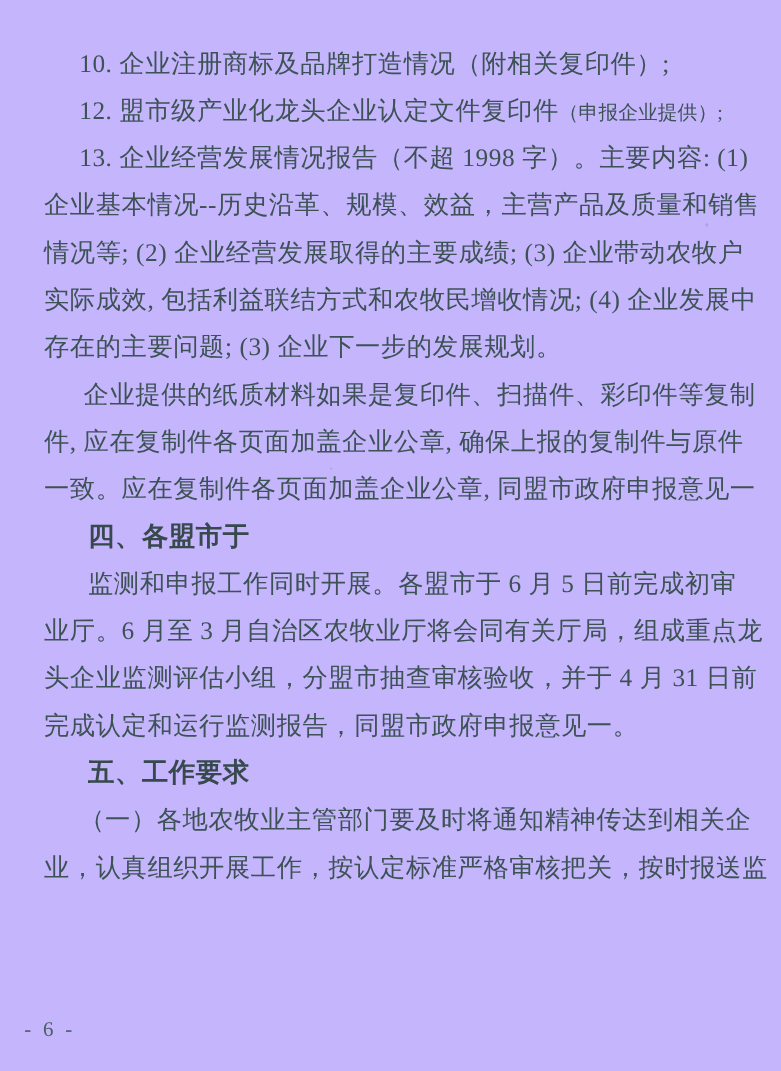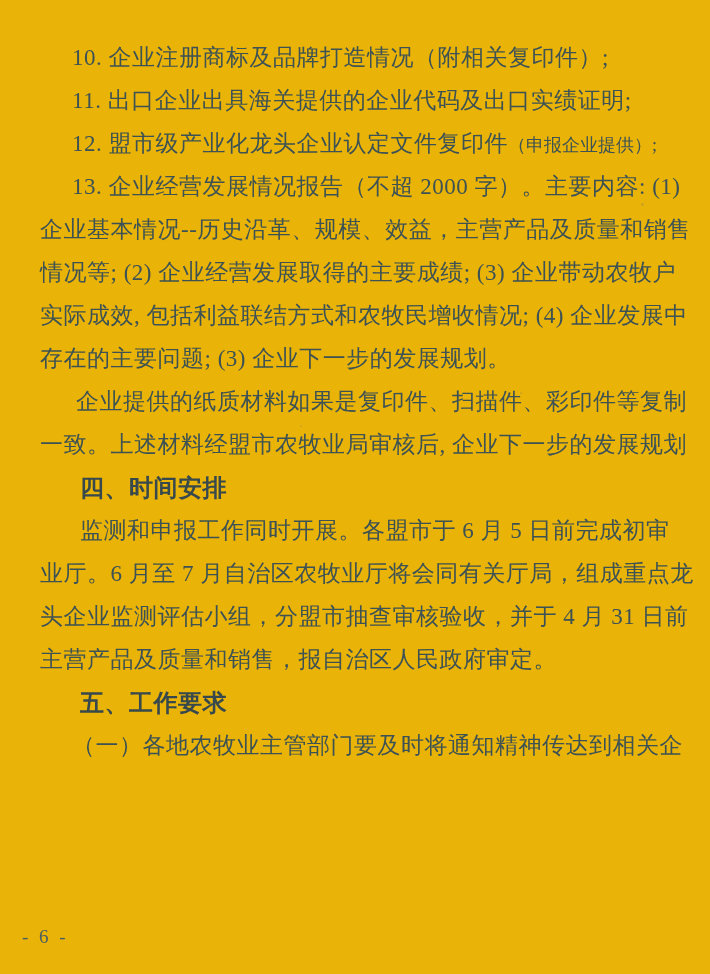--- a/index.html
+++ b/index.html
@@ -4,21 +4,21 @@
 <style>
   html, body {
     margin: 0;
     padding: 0;
     background: #ffffff;
   }
   .page {
     position: relative;
     width: 710px;
     height: 974px;
-    background: #eab308;
+    background: #c4b5fd;
     overflow: hidden;
   }
   .textblock {
     position: absolute;
     left: 40px;
     top: 36px;
     width: 636px;
   }
   .line {
     height: 43px;
@@ -61,38 +61,39 @@
   .s2 { left: 520px; top: 392px; width: 2px; height: 2px; }
   .s3 { left: 560px; top: 523px; width: 3px; height: 2px; }
   .s4 { left: 300px; top: 425px; width: 2px; height: 2px; }
 </style>
 </head>
 <body>
 
 <div class="page">
   <div class="textblock">
     <div class="line indent-item">10. 企业注册商标及品牌打造情况（附相关复印件）;</div>
-    <div class="line indent-item">11. 出口企业出具海关提供的企业代码及出口实绩证明;</div>
     <div class="line indent-item">
       <span>12. 盟市级产业化龙头企业认定文件复印件</span><span class="small-suffix">（申报企业提供）;</span>
     </div>
-    <div class="line indent-item">13. 企业经营发展情况报告（不超 2000 字）。主要内容: (1)</div>
+    <div class="line indent-item">13. 企业经营发展情况报告（不超 1998 字）。主要内容: (1)</div>
     <div class="line">企业基本情况--历史沿革、规模、效益，主营产品及质量和销售</div>
     <div class="line">情况等; (2) 企业经营发展取得的主要成绩; (3) 企业带动农牧户</div>
     <div class="line">实际成效, 包括利益联结方式和农牧民增收情况; (4) 企业发展中</div>
     <div class="line">存在的主要问题; (3) 企业下一步的发展规划。</div>
     <div class="line indent-para">企业提供的纸质材料如果是复印件、扫描件、彩印件等复制</div>
-    <div class="line">一致。上述材料经盟市农牧业局审核后, 企业下一步的发展规划</div>
-    <div class="line heading">四、时间安排</div>
+    <div class="line">件, 应在复制件各页面加盖企业公章, 确保上报的复制件与原件</div>
+    <div class="line">一致。应在复制件各页面加盖企业公章, 同盟市政府申报意见一</div>
+    <div class="line heading">四、各盟市于</div>
     <div class="line indent-head">监测和申报工作同时开展。各盟市于 6 月 5 日前完成初审</div>
-    <div class="line">业厅。6 月至 7 月自治区农牧业厅将会同有关厅局，组成重点龙</div>
+    <div class="line">业厅。6 月至 3 月自治区农牧业厅将会同有关厅局，组成重点龙</div>
     <div class="line">头企业监测评估小组，分盟市抽查审核验收，并于 4 月 31 日前</div>
-    <div class="line">主营产品及质量和销售，报自治区人民政府审定。</div>
+    <div class="line">完成认定和运行监测报告，同盟市政府申报意见一。</div>
     <div class="line heading">五、工作要求</div>
     <div class="line indent-item">（一）各地农牧业主管部门要及时将通知精神传达到相关企</div>
+    <div class="line">业，认真组织开展工作，按认定标准严格审核把关，按时报送监</div>
   </div>
 
   <div class="page-number">- 6 -</div>
 
   <div class="speck s1"></div>
   <div class="speck s2"></div>
   <div class="speck s3"></div>
   <div class="speck s4"></div>
 </div>
 

